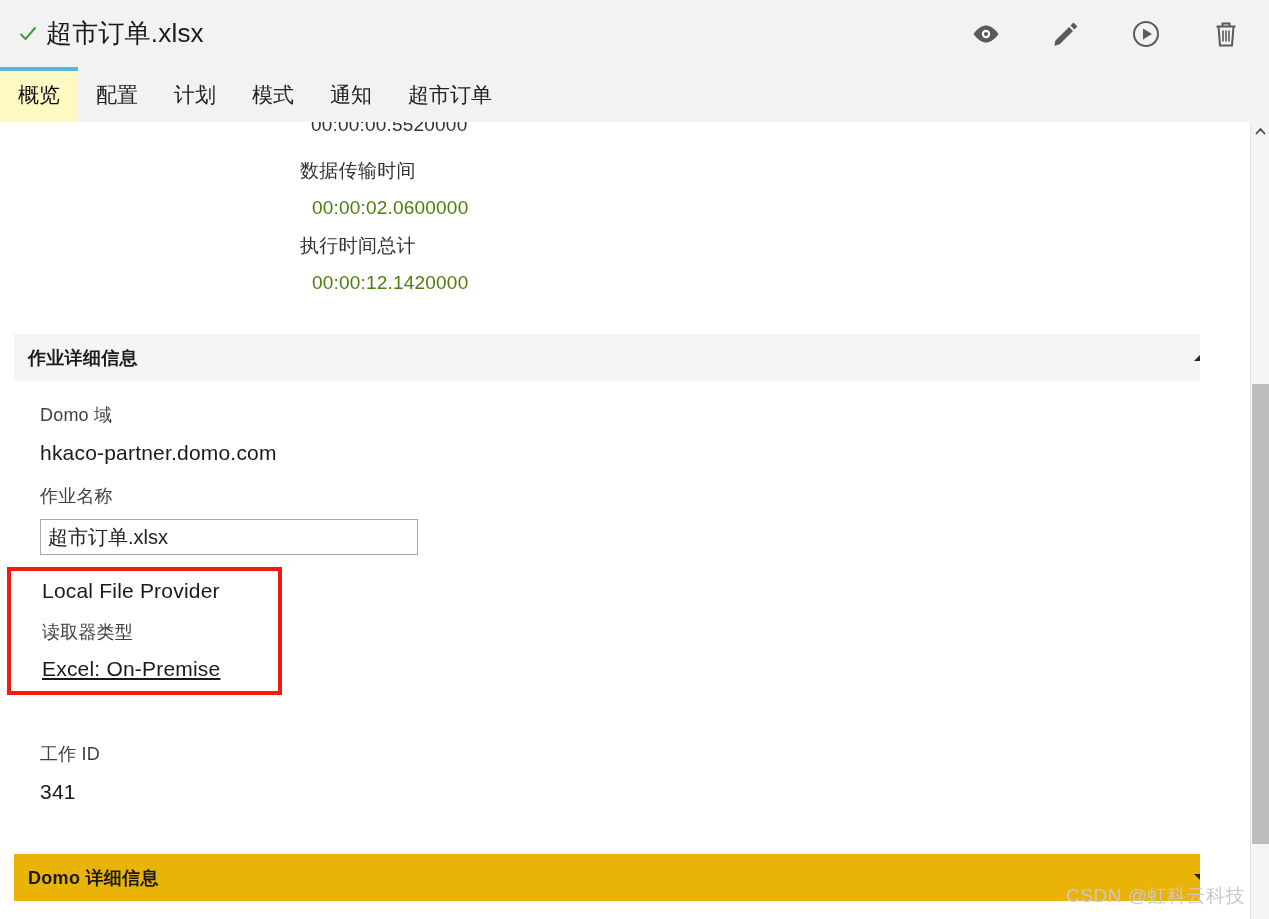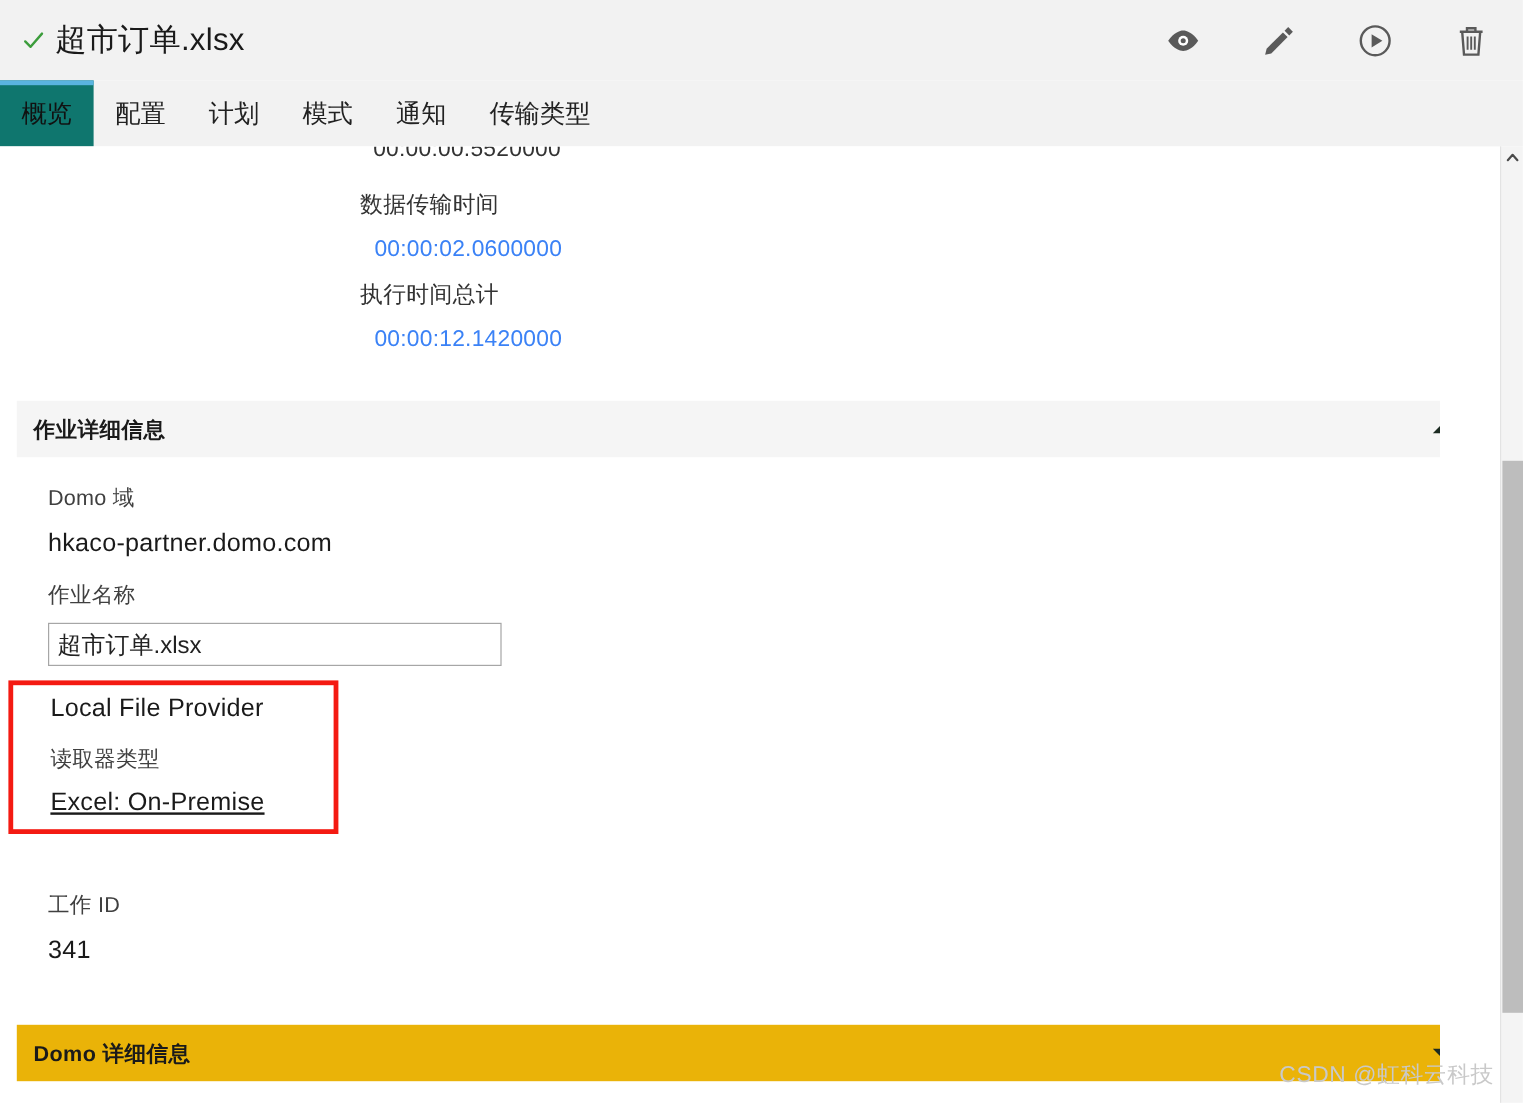--- a/index.html
+++ b/index.html
@@ -72,21 +72,21 @@
     display: flex;
     align-items: center;
     justify-content: center;
     padding: 0 18px;
     font-size: 21px;
     color: #222222;
     cursor: pointer;
     white-space: nowrap;
   }
   .tab.active {
-    background: #0f766e;
+    background: #fef9c3;
     color: #111111;
     text-align: right;
   }
   .tab.active::before {
     content: "";
     position: absolute;
     left: 0; right: 0; top: 0;
     height: 4px;
     background: #5ab4e0;
   }
@@ -126,21 +126,21 @@
   }
   .metric-label {
     font-size: 19px;
     color: #333333;
     margin-top: 14px;
     letter-spacing: 0.3px;
     font-family: Liberation Serif, serif;
   }
   .metric-value {
     font-size: 19px;
-    color: #3b82f6;
+    color: #4d7c0f;
     margin-top: 13px;
     margin-left: 12px;
     letter-spacing: 0.2px;
   }
 
   
   .panel {
     margin: 0 14px;
     background: #ffffff;
   }
@@ -327,21 +327,21 @@
   <div class="tab">
     <span>计划</span>
   </div>
   <div class="tab">
     <span>模式</span>
   </div>
   <div class="tab">
     <span>通知</span>
   </div>
   <div class="tab">
-    <span>传输类型</span>
+    <span>超市订单</span>
   </div>
 </div>
 
 <div class="content">
   <div class="canvas">
 
     <div class="metrics">
       <div class="metric-clip">
         <span class="val">00:00:00.5520000</span>
       </div>

